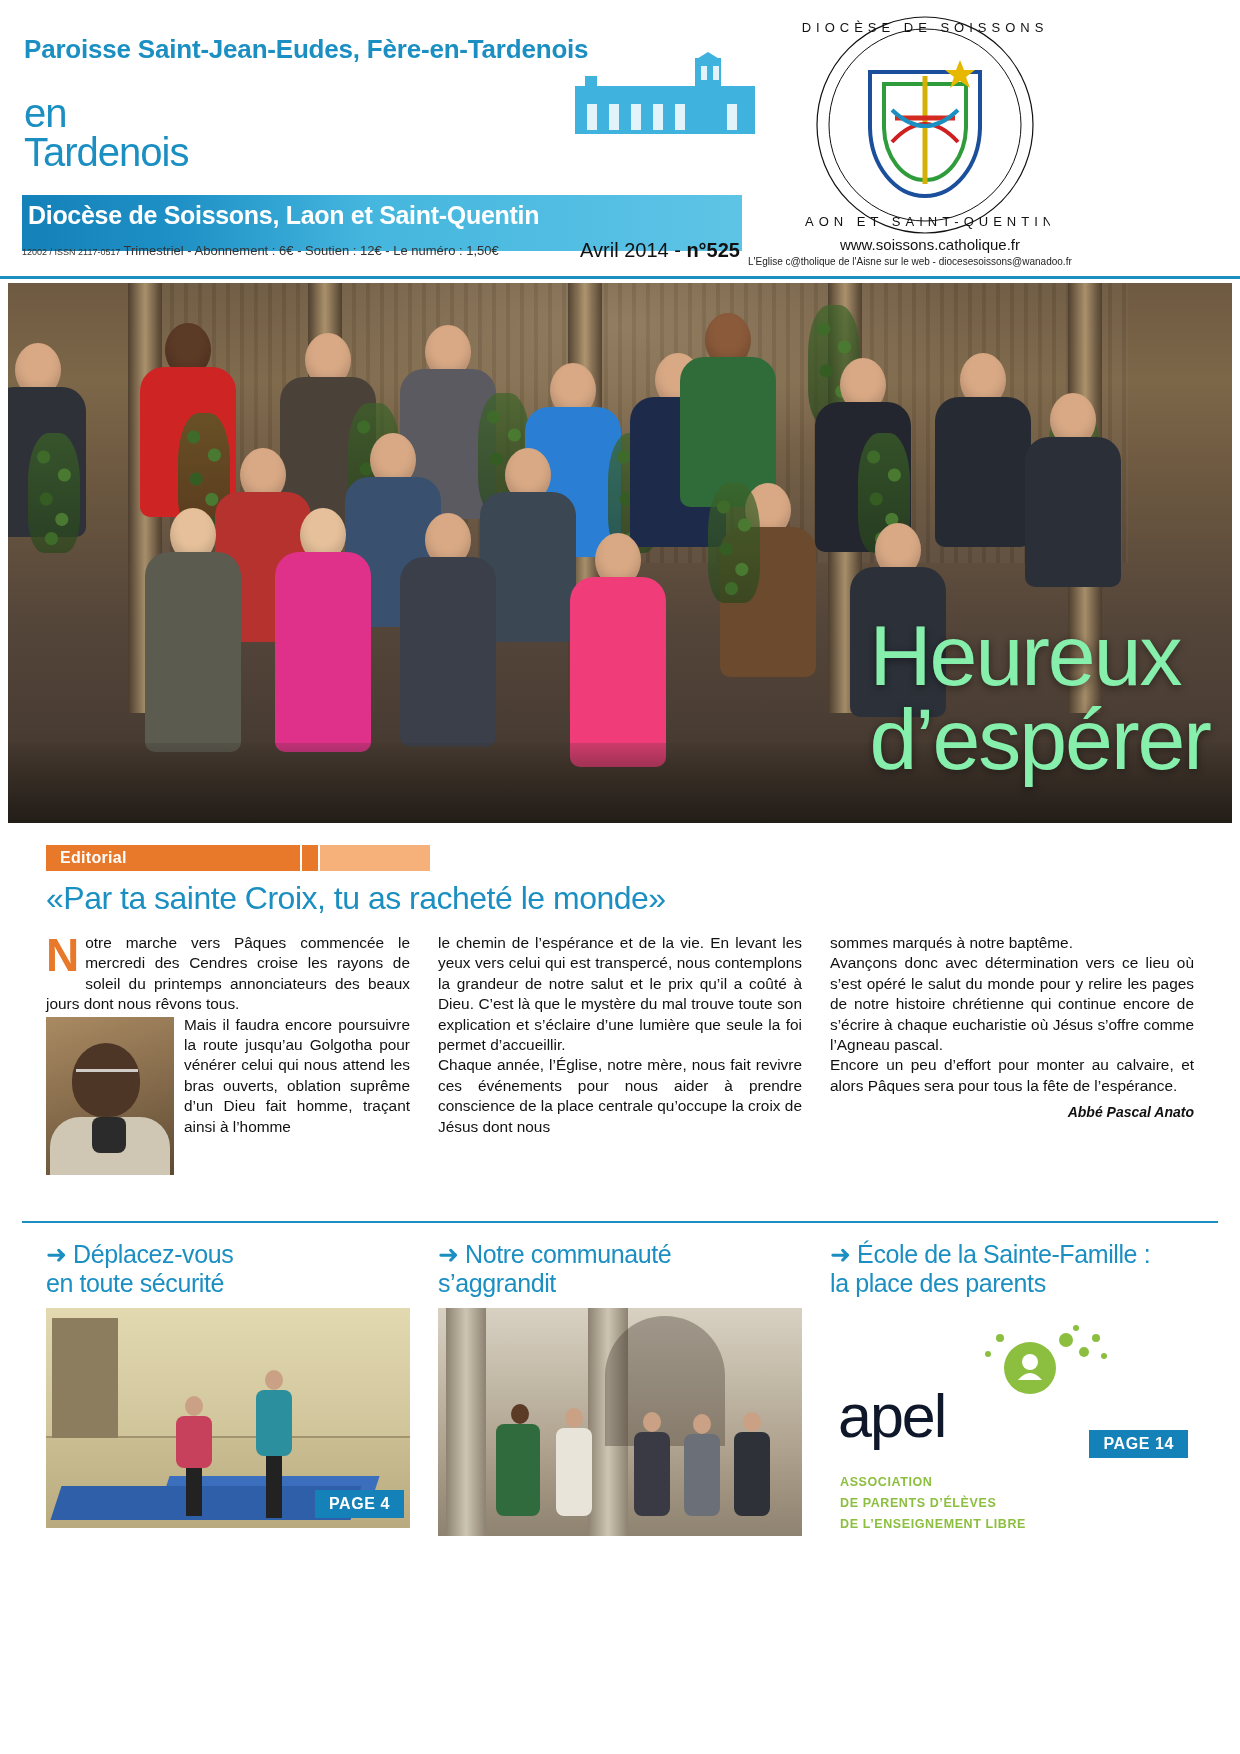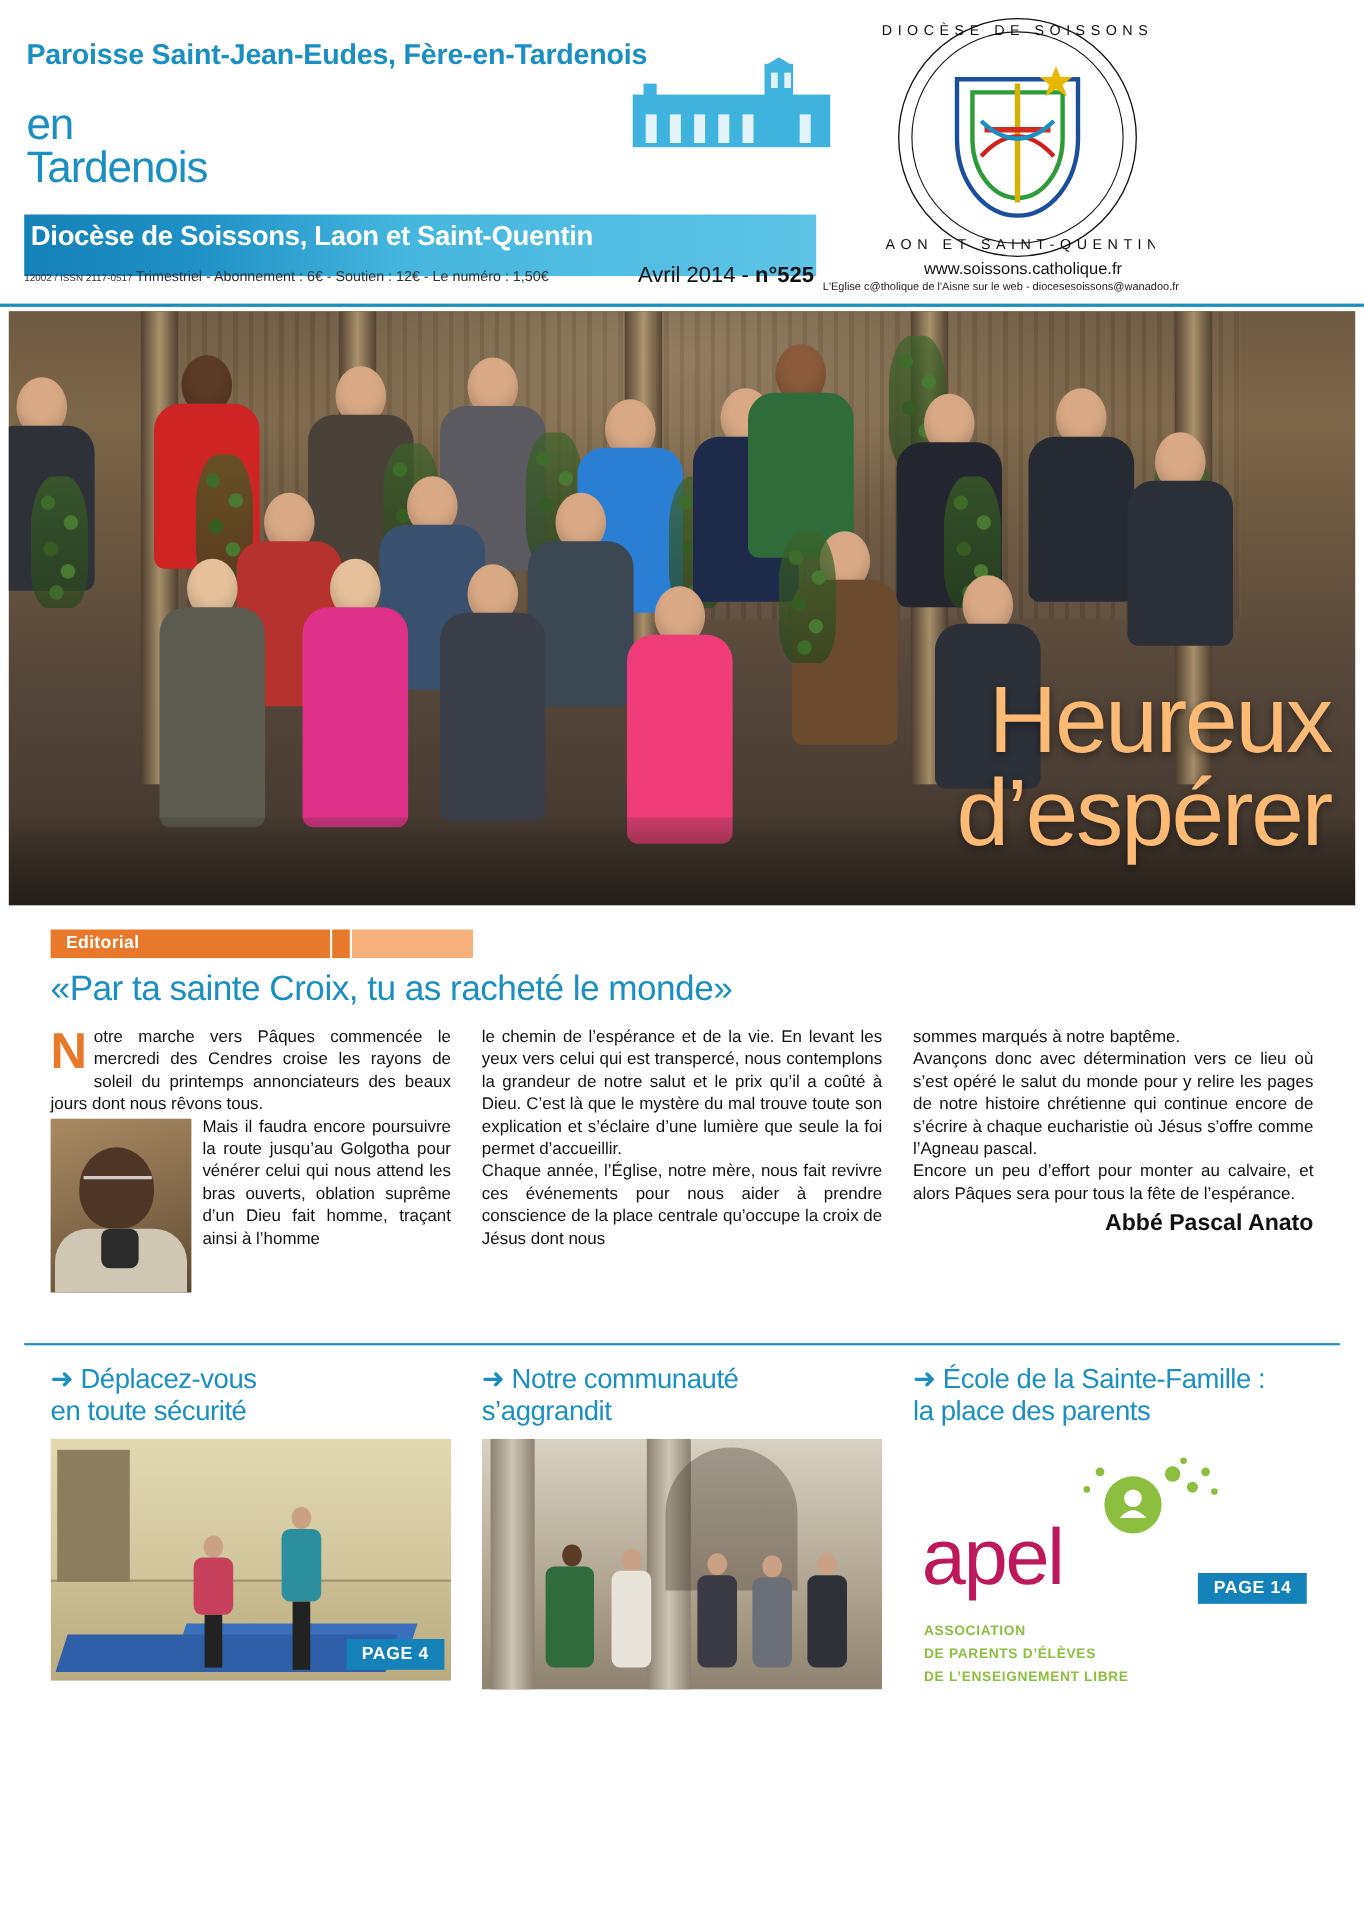--- a/index.html
+++ b/index.html
@@ -226,22 +226,22 @@
   }
   .hero-floor {
     position: absolute;
     left: 0; bottom: 0; width: 100%; height: 80px;
     background: linear-gradient(180deg, rgba(60,50,40,.2), rgba(30,25,20,.85));
   }
   .hero-title {
     position: absolute;
     right: 22px;
     top: 330px;
-    text-align: right;
-    color: #fdba74;
+    text-align: left;
+    color: #86efac;
     font-size: 86px;
     line-height: 84px;
     letter-spacing: -2px;
     text-shadow: 0 2px 8px rgba(0,0,0,.45);
   }
   .hero-title .l2 { display: block; }
 
   
   .edito-tag {
     position: absolute;
@@ -341,21 +341,22 @@
     position: absolute;
     left: 46px; bottom: 22px;
     width: 34px; height: 36px;
     background: #2b2b2b;
     border-radius: 8px;
   }
   .signature {
     margin-top: 6px;
     text-align: right;
     font-weight: bold;
-    font-size: 21px;
+    font-size: 14px;
+    font-style: italic;
   }
 
   .rule-bottom {
     position: absolute;
     left: 22px; top: 1221px;
     width: 1196px; height: 2px;
     background: #1b8fc2;
   }
 
   
@@ -437,23 +438,23 @@
   
   .apel {
     position: relative;
     width: 100%;
     height: 230px;
     margin-top: 10px;
   }
   .apel-word {
     position: absolute;
     left: 8px; top: 58px;
-    font-size: 72px;
+    font-size: 61px;
     line-height: 92px;
-    color: #be185d;
+    color: #0f172a;
     letter-spacing: -2px;
   }
   .apel-dots { position: absolute; left: 150px; top: 10px; width: 140px; height: 90px; }
   .apel-lines { position: absolute; left: 10px; top: 160px; font-size: 12.5px; color: #8cbf3f; font-weight: bold; letter-spacing: .6px; line-height: 21px; }
 </style>
 </head>
 <body>
 
 <div class="page">
 

